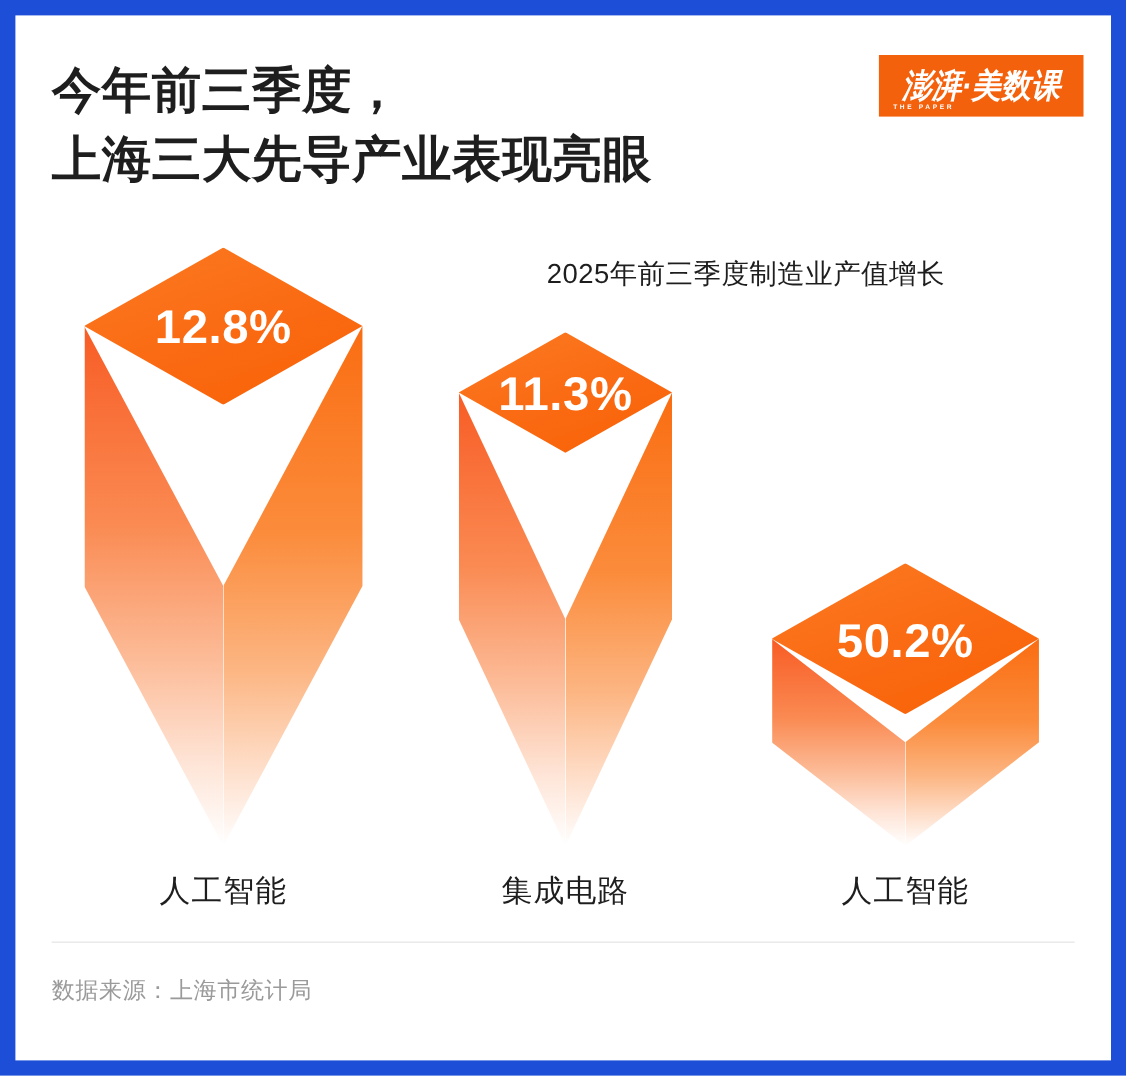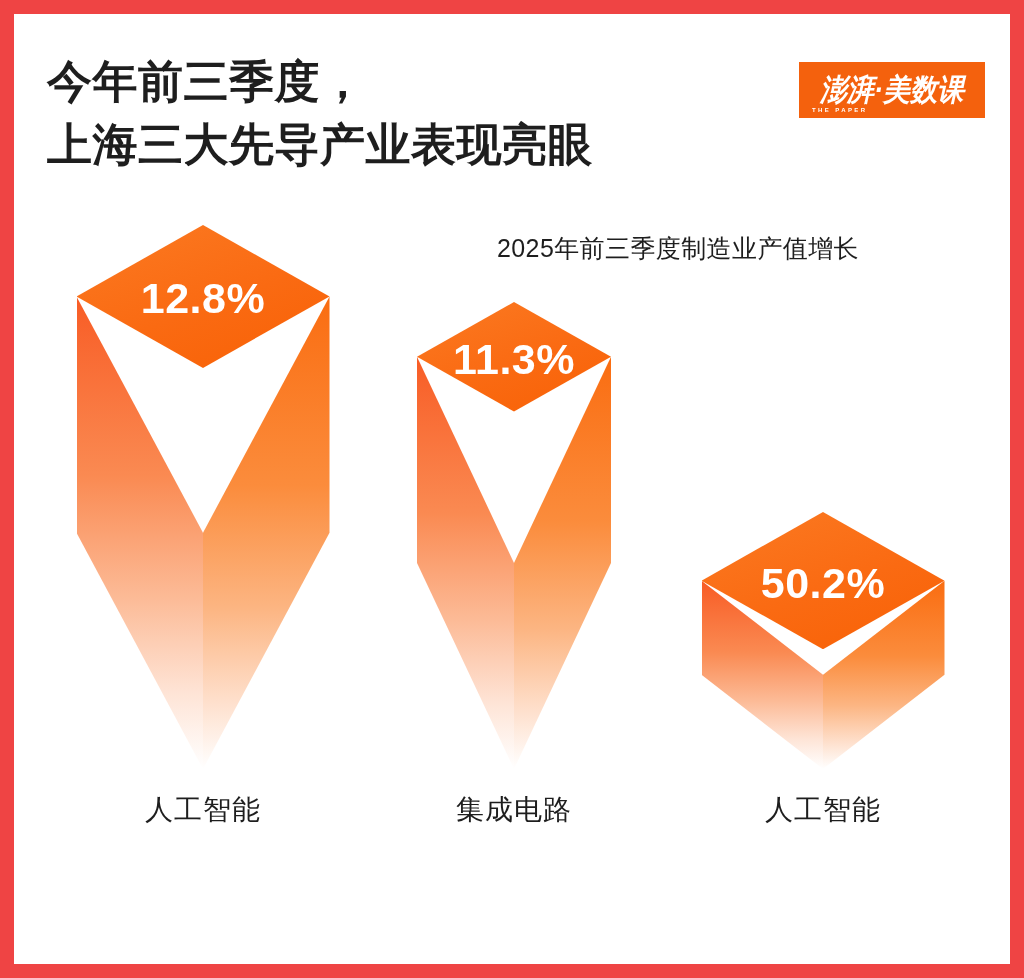--- a/index.html
+++ b/index.html
@@ -12,21 +12,21 @@
     height: 978px;
     font-family: "Liberation Sans", "DejaVu Sans", sans-serif;
     overflow: hidden;
   }
 
   
   #poster {
     position: relative;
     width: 1024px;
     height: 978px;
-    background: #ef4444;
+    background: #1d4ed8;
     box-sizing: border-box;
     padding: 14px;
   }
   #canvas {
     position: relative;
     width: 996px;
     height: 950px;
     background: #ffffff;
     overflow: hidden;
   }
@@ -46,21 +46,21 @@
     color: #1E1E1E;
     font-size: 45px;
     font-weight: bold;
     line-height: 1.40;
     letter-spacing: 0.5px;
     white-space: pre-line;
   }
   #logo {
     position: absolute;
     right: 25px;
-    top: 48px;
+    top: 36px;
     width: 186px;
     height: 56px;
     background: #F4610D;
     display: flex;
     flex-direction: column;
     align-items: center;
     justify-content: center;
     overflow: hidden;
   }
   #logo-main {
@@ -217,15 +217,19 @@
         <div class="face-left" style="top: 68.6475px; height: 188.352px;"></div>
         <div class="face-right" style="top: 68.6475px; height: 188.352px;"></div>
         <div class="value" id="value-2" style="top: 46.6475px;">50.2%</div>
       </div>
 
       <div class="cat-label" id="cat-0" style="top: 587px; left: 39px; width: 300px;">人工智能</div>
       <div class="cat-label" id="cat-1" style="top: 587px; left: 350px; width: 300px;">集成电路</div>
       <div class="cat-label" id="cat-2" style="top: 587px; left: 659px; width: 300px;">人工智能</div>
     </div>
 
+    <div id="footer">
+      <div id="divider"></div>
+      <div id="source">数据来源：上海市统计局</div>
+    </div>
 
   </div>
 </div>
 
 </body></html>

